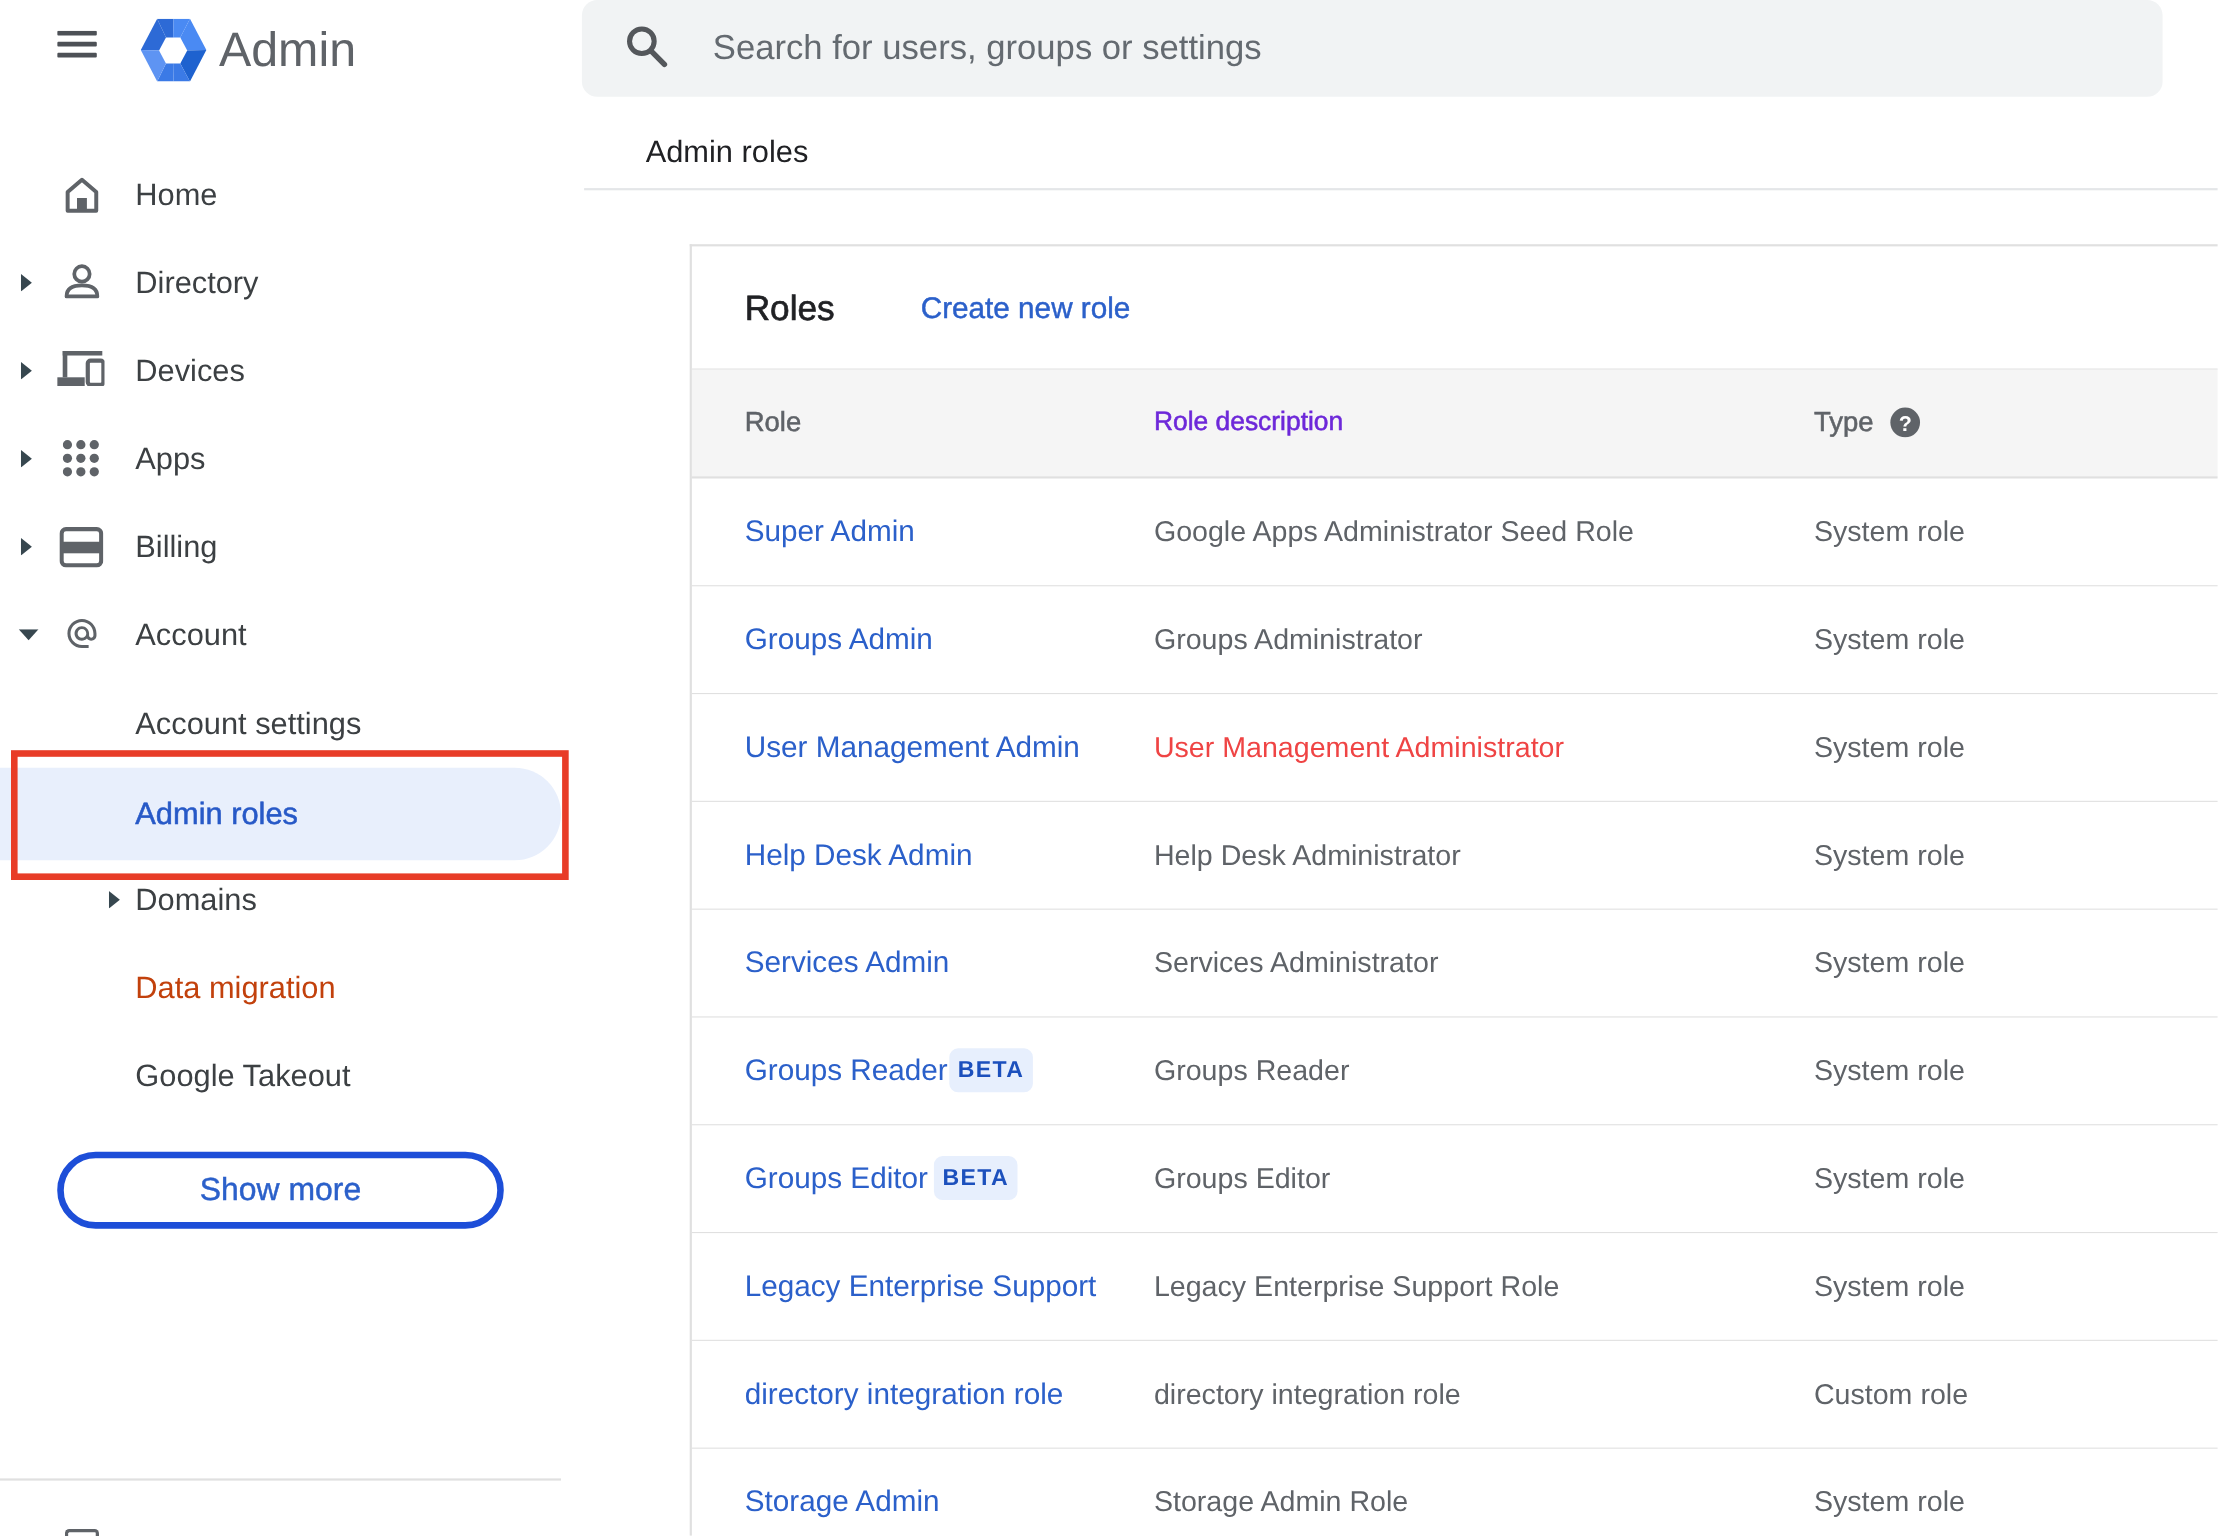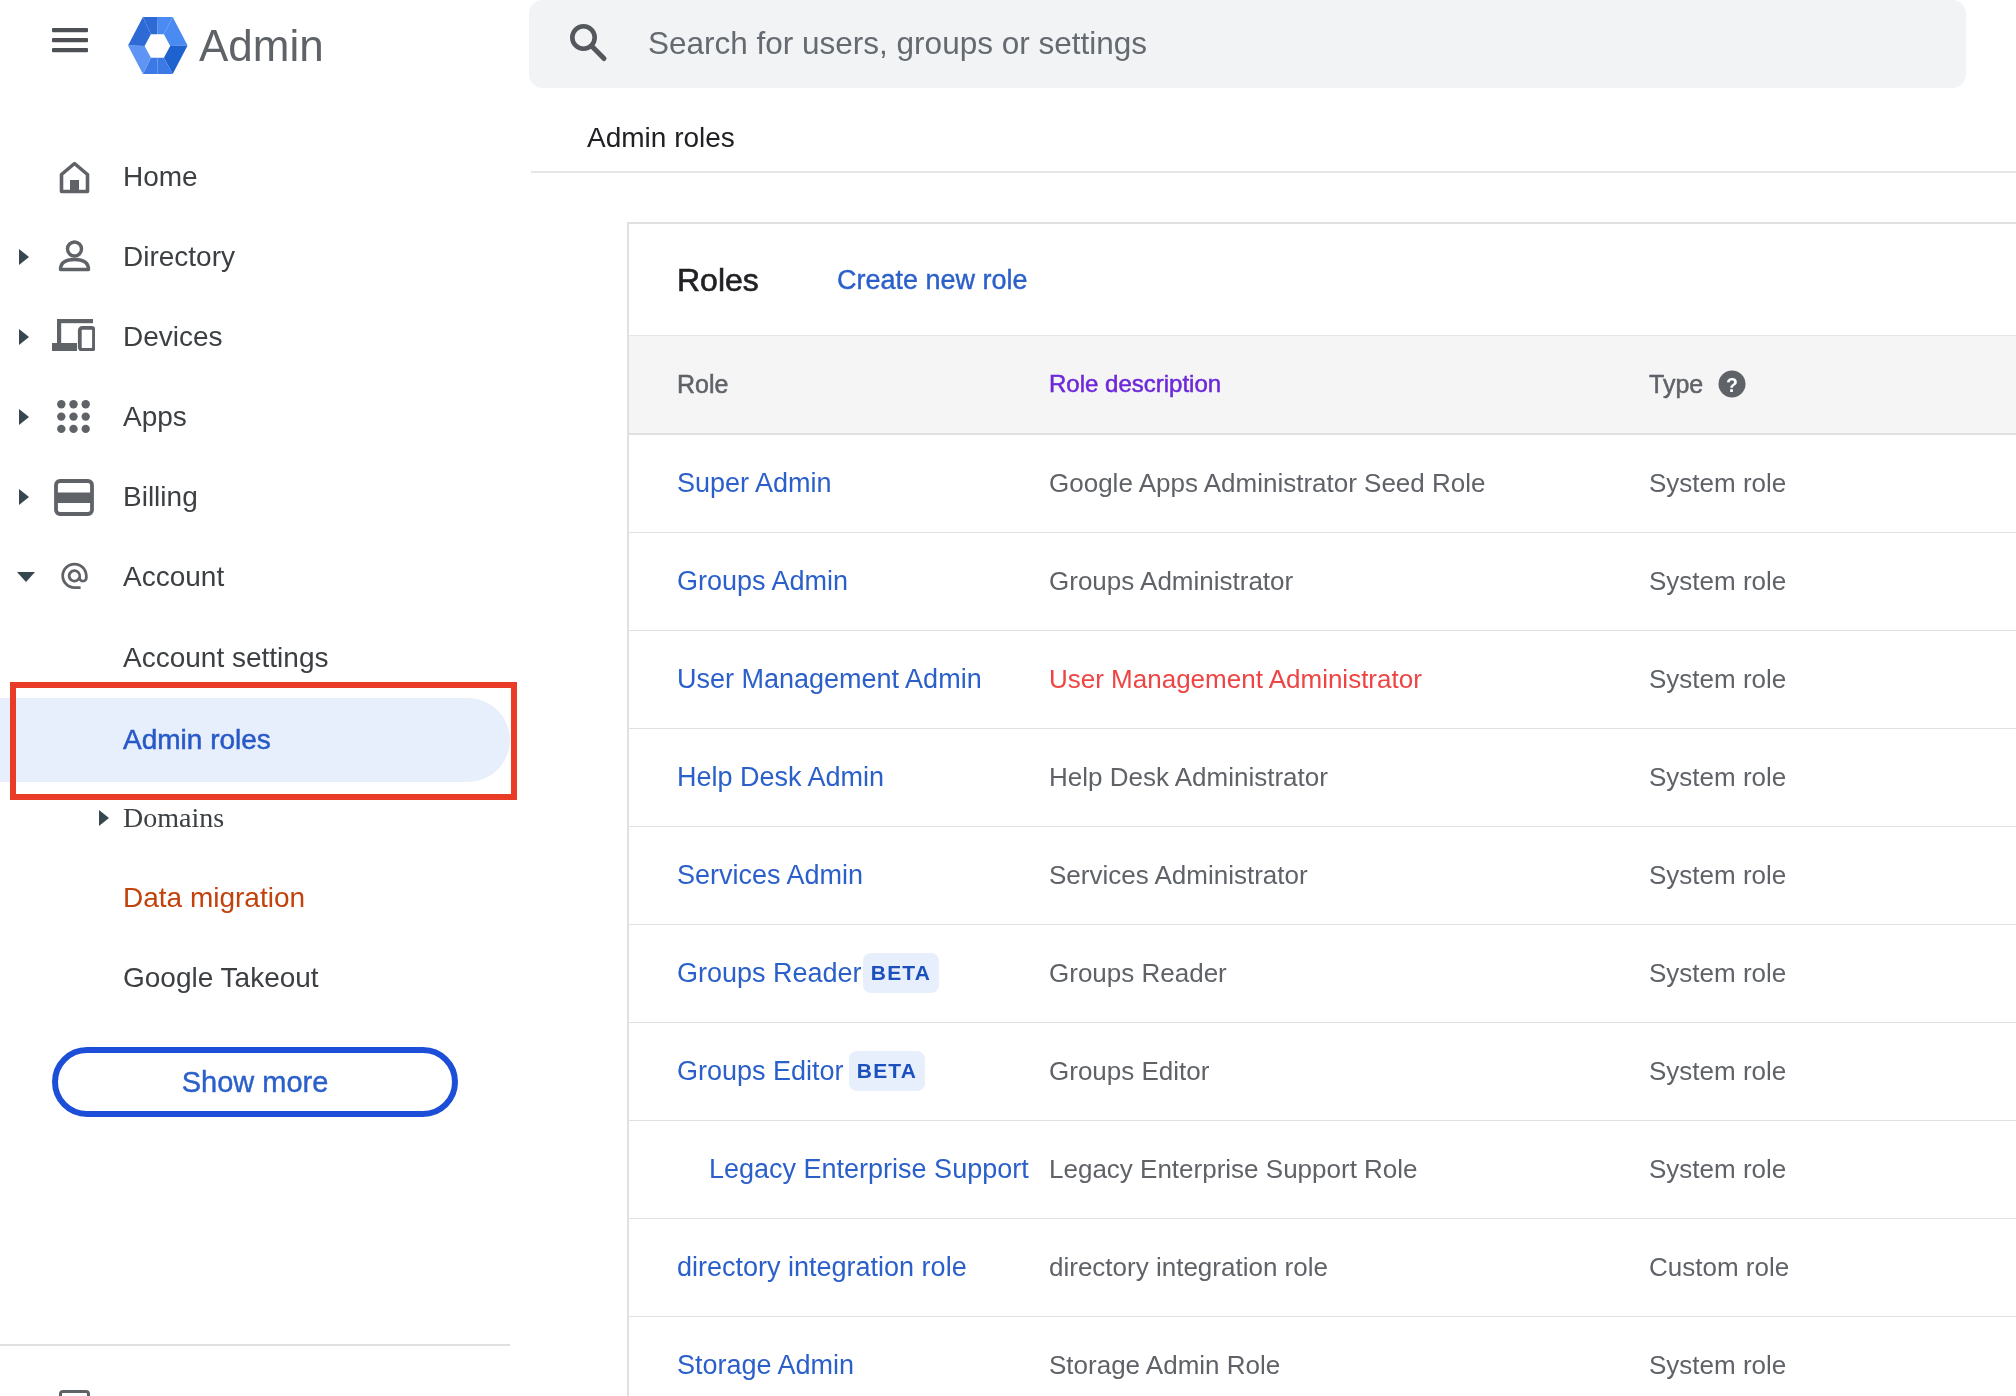--- a/index.html
+++ b/index.html
@@ -82,21 +82,21 @@
     <path transform="scale(0.96)" d="M12.5 2.02 C6.98 2.02 2.5 6.5 2.5 12.02 s4.48 10 10 10 h4.6 v-2.1 h-4.6 c-4.34 0-7.9-3.56-7.9-7.9 s3.56-7.9 7.9-7.9 7.9 3.56 7.9 7.9 v1.43 c0 .79-.71 1.57-1.5 1.57 s-1.5-.78-1.5-1.57 v-1.43 c0-2.76-2.24-5-5-5 s-5 2.24-5 5 2.24 5 5 5 c1.38 0 2.64-.56 3.54-1.47 .65 .89 1.77 1.47 2.96 1.47 1.97 0 3.6-1.6 3.6-3.57 v-1.43 c0-5.52-4.48-10-10-10 z m0 13 c-1.66 0-3-1.34-3-3 s1.34-3 3-3 3 1.34 3 3 -1.34 3-3 3 z" fill="#5f6368"></path>
   </svg>
 <div class="abs ctr" style="left:123px;top:560px;height:34px;font-size:28px;color:#3c4043;">Account</div>
 <div class="abs ctr" style="left:123px;top:641px;height:34px;font-size:28px;color:#3c4043;">Account settings</div>
 <div class="abs" style="left:0;top:698px;width:510px;height:84px;background:#e8effc;border-radius:0 42px 42px 0;"></div>
 <div class="abs ctr" style="left:123px;top:723px;height:34px;font-size:28px;color:#2759c7;-webkit-text-stroke:0.5px currentColor;">Admin roles</div>
 <div class="abs" style="left:10px;top:682px;width:507px;height:118px;border:6px solid #e83c27;"></div>
 <svg class="abs" style="left:99px;top:810px" width="11" height="16">
     <polygon points="0,0 10,8 0,16" fill="#37474f"></polygon>
   </svg>
-<div class="abs ctr" style="left:123px;top:801px;height:34px;font-size:28px;color:#3c4043;font-family:Liberation Serif, serif;">Domains</div>
+<div class="abs ctr" style="left:123px;top:801px;height:34px;font-size:28px;color:#3c4043;">Domains</div>
 <div class="abs ctr" style="left:123px;top:881px;height:34px;font-size:28px;color:#c2410c;">Data migration</div>
 <div class="abs ctr" style="left:123px;top:961px;height:34px;font-size:28px;color:#3c4043;">Google Takeout</div>
 <div class="abs ctr" style="left:52px;top:1047px;width:406px;height:70px;border:6px solid #1d4ed8;border-radius:35px;justify-content:center;font-size:29px;color:#2b60ca;-webkit-text-stroke:0.4px currentColor;">Show more</div>
 <div class="abs" style="left:0;top:1344px;width:510px;height:1.5px;background:#e0e0e0;"></div>
 <div class="abs" style="left:59px;top:1390px;width:31px;height:10px;border:3.5px solid #5f6368;border-bottom:none;border-radius:4px 4px 0 0;"></div>
 <div class="abs" style="left:627px;top:222px;width:2px;height:1174px;background:#e0e0e0;"></div>
 <div class="abs" style="left:627px;top:222px;width:1389px;height:2px;background:#e0e0e0;"></div>
 <div class="abs ctr" style="left:677px;top:262px;height:36px;font-size:32px;color:#202124;-webkit-text-stroke:0.6px currentColor;">Roles</div>
 <div class="abs ctr" style="left:837px;top:264px;height:32px;font-size:27px;color:#2b60ca;-webkit-text-stroke:0.4px currentColor;">Create new role</div>
 <div class="abs" style="left:629px;top:335px;width:1387px;height:98px;background:#f5f5f5;border-top:1.5px solid #e6e6e6;"></div>
@@ -131,21 +131,21 @@
 <div class="abs ctr" style="left:677px;top:957px;height:32px;font-size:27px;color:#2b60ca;white-space:nowrap;">Groups Reader</div>
 <div class="abs ctr" style="left:863px;top:953px;width:76px;height:40px;background:#e7effd;border-radius:8px;justify-content:center;font-size:21px;font-weight:bold;letter-spacing:1.2px;color:#1c50bd;">BETA</div>
 <div class="abs ctr" style="left:1049px;top:957px;height:32px;font-size:26px;color:#5f6368;white-space:nowrap;">Groups Reader</div>
 <div class="abs ctr" style="left:1649px;top:957px;height:32px;font-size:26px;color:#5f6368;white-space:nowrap;">System role</div>
 <div class="abs" style="left:629px;top:1021.5px;width:1387px;height:1.5px;background:#e0e0e0;"></div>
 <div class="abs ctr" style="left:677px;top:1055px;height:32px;font-size:27px;color:#2b60ca;white-space:nowrap;">Groups Editor</div>
 <div class="abs ctr" style="left:849px;top:1051px;width:76px;height:40px;background:#e7effd;border-radius:8px;justify-content:center;font-size:21px;font-weight:bold;letter-spacing:1.2px;color:#1c50bd;">BETA</div>
 <div class="abs ctr" style="left:1049px;top:1055px;height:32px;font-size:26px;color:#5f6368;white-space:nowrap;">Groups Editor</div>
 <div class="abs ctr" style="left:1649px;top:1055px;height:32px;font-size:26px;color:#5f6368;white-space:nowrap;">System role</div>
 <div class="abs" style="left:629px;top:1119.5px;width:1387px;height:1.5px;background:#e0e0e0;"></div>
-<div class="abs ctr" style="left:677px;top:1153px;height:32px;font-size:27px;color:#2b60ca;white-space:nowrap;margin-left:32px;">Legacy Enterprise Support</div>
+<div class="abs ctr" style="left:677px;top:1153px;height:32px;font-size:27px;color:#2b60ca;white-space:nowrap;">Legacy Enterprise Support</div>
 <div class="abs ctr" style="left:1049px;top:1153px;height:32px;font-size:26px;color:#5f6368;white-space:nowrap;">Legacy Enterprise Support Role</div>
 <div class="abs ctr" style="left:1649px;top:1153px;height:32px;font-size:26px;color:#5f6368;white-space:nowrap;">System role</div>
 <div class="abs" style="left:629px;top:1217.5px;width:1387px;height:1.5px;background:#e0e0e0;"></div>
 <div class="abs ctr" style="left:677px;top:1251px;height:32px;font-size:27px;color:#2b60ca;white-space:nowrap;">directory integration role</div>
 <div class="abs ctr" style="left:1049px;top:1251px;height:32px;font-size:26px;color:#5f6368;white-space:nowrap;">directory integration role</div>
 <div class="abs ctr" style="left:1649px;top:1251px;height:32px;font-size:26px;color:#5f6368;white-space:nowrap;">Custom role</div>
 <div class="abs" style="left:629px;top:1315.5px;width:1387px;height:1.5px;background:#e0e0e0;"></div>
 <div class="abs ctr" style="left:677px;top:1349px;height:32px;font-size:27px;color:#2b60ca;white-space:nowrap;">Storage Admin</div>
 <div class="abs ctr" style="left:1049px;top:1349px;height:32px;font-size:26px;color:#5f6368;white-space:nowrap;">Storage Admin Role</div>
 <div class="abs ctr" style="left:1649px;top:1349px;height:32px;font-size:26px;color:#5f6368;white-space:nowrap;">System role</div>

